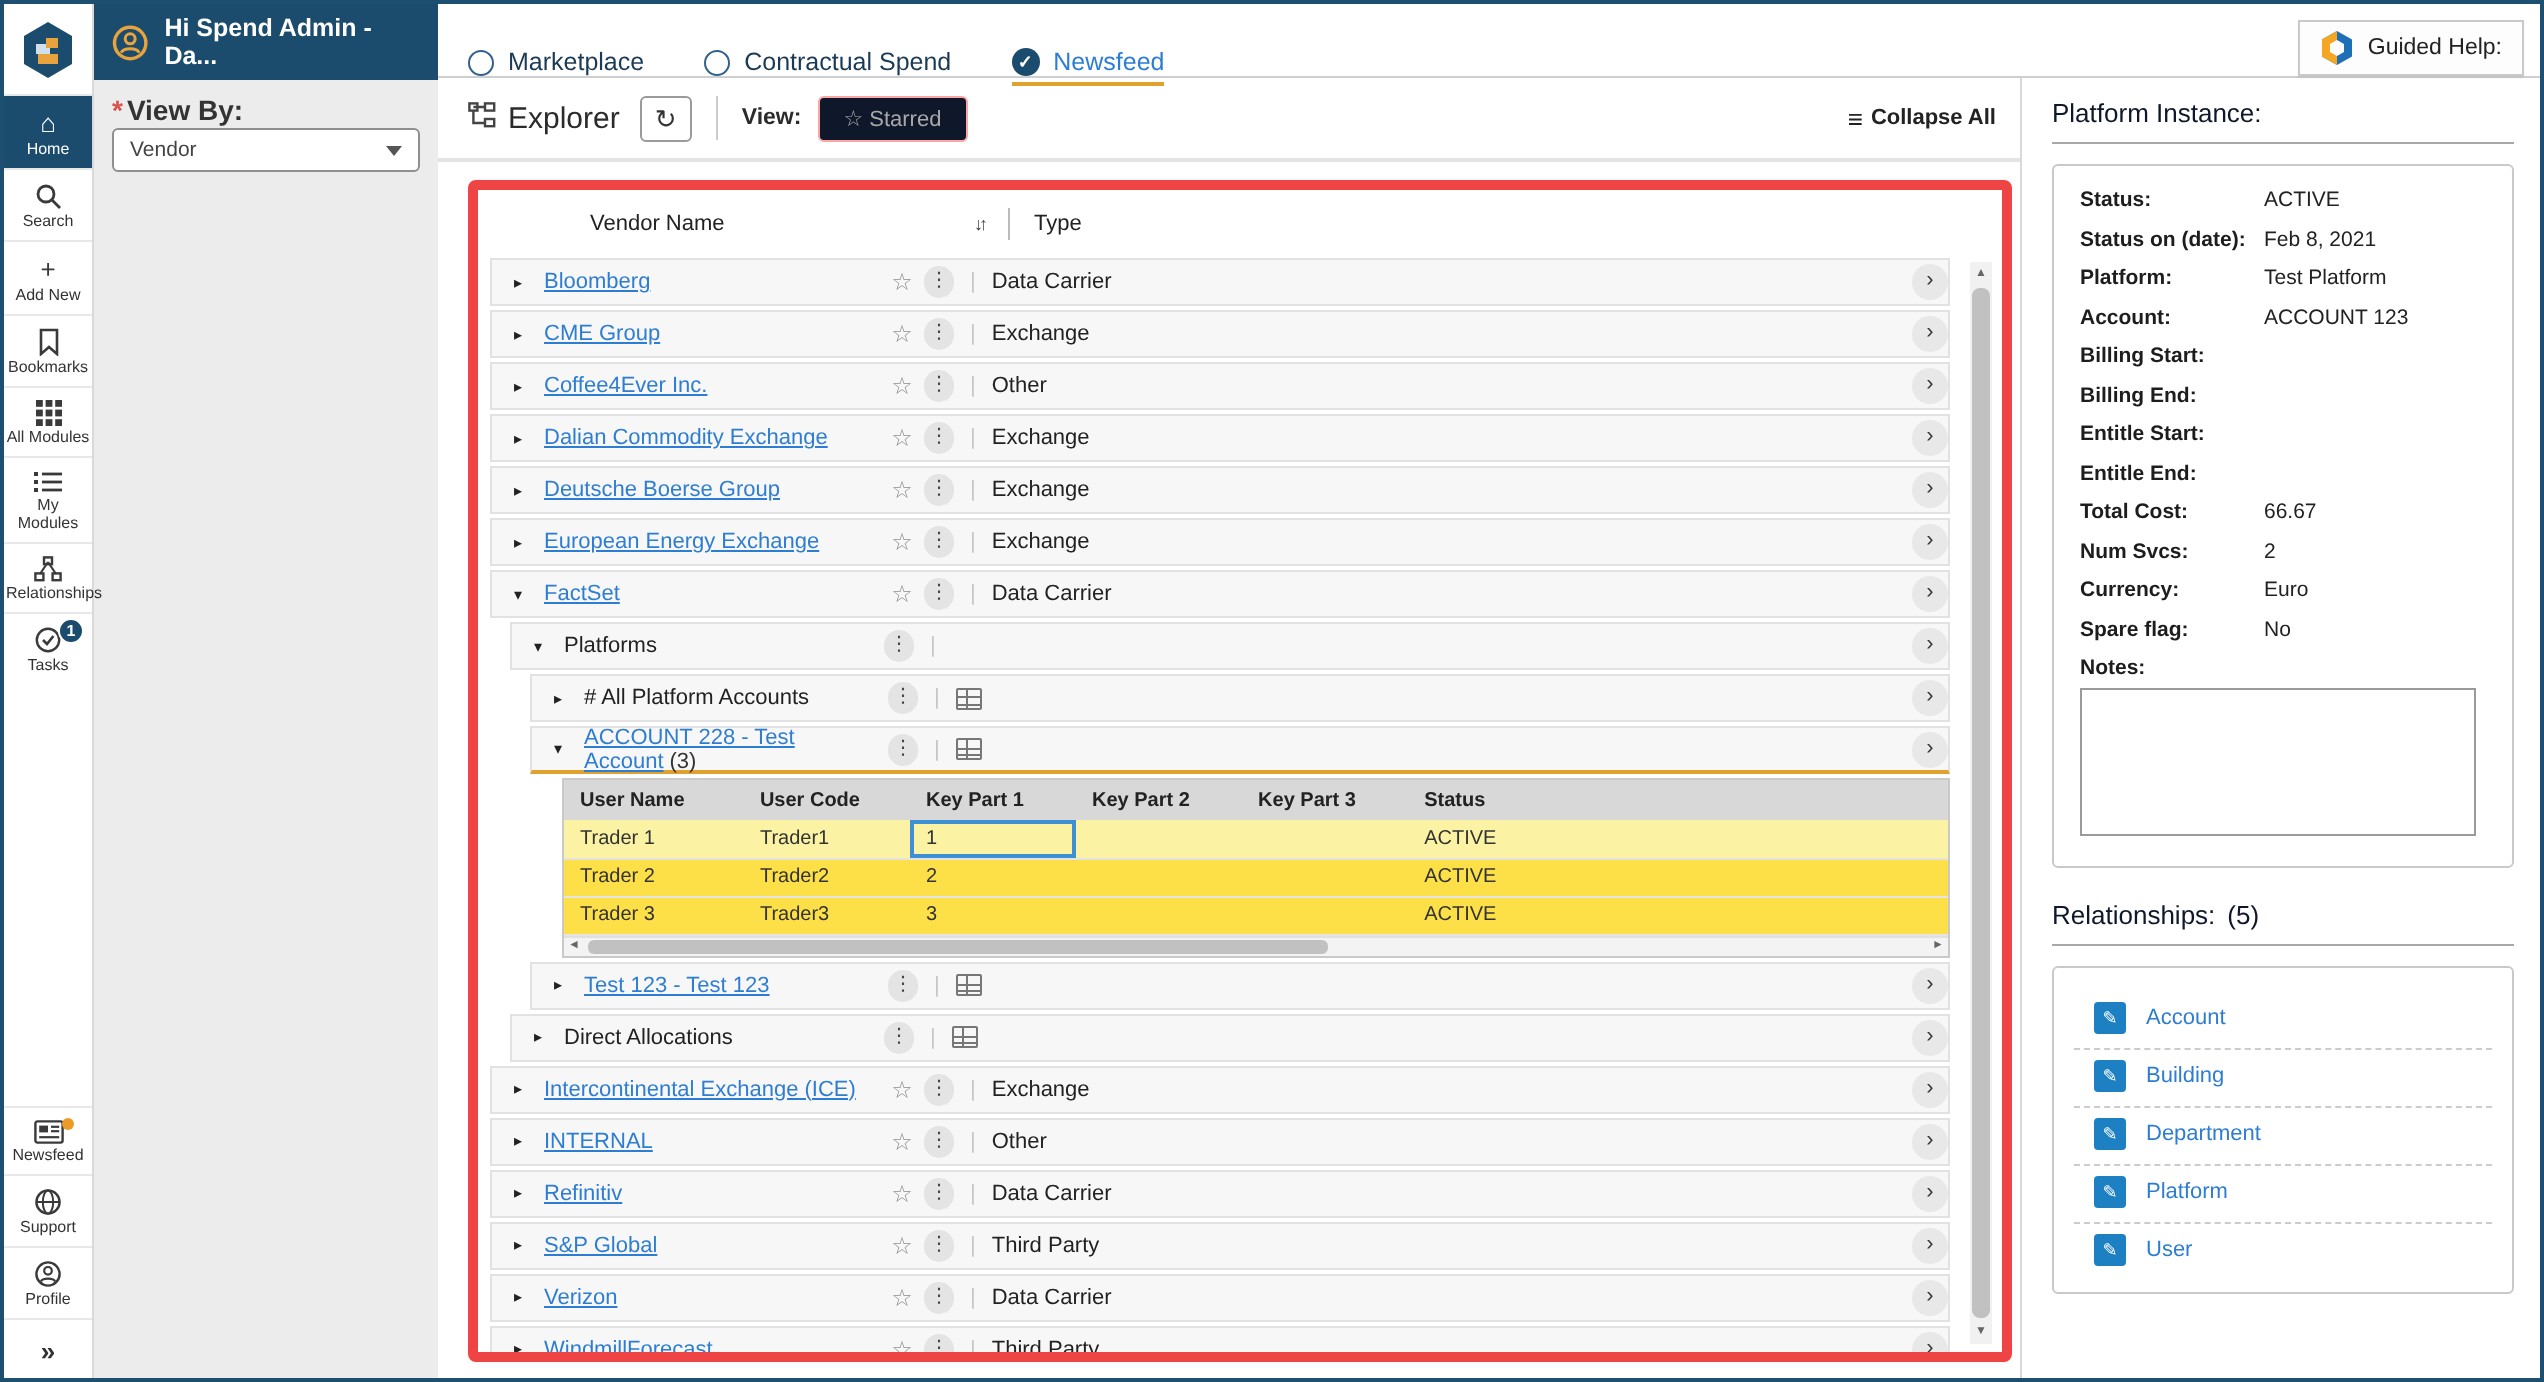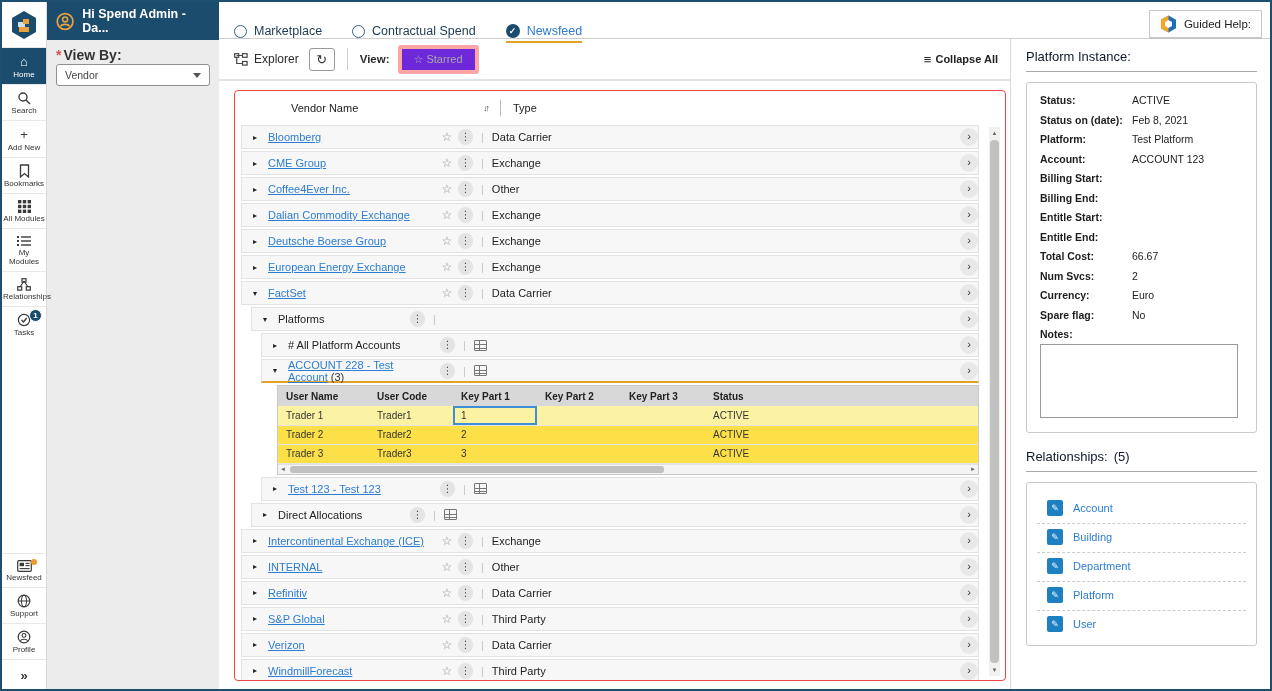--- a/index.html
+++ b/index.html
@@ -39,43 +39,43 @@
   .radio-item.selected .lbl { color:#2d7dd2; }
   .check-circle { width:14px; height:14px; border-radius:50%; background:#1b4c6d; color:#fff; font-size:9px; line-height:14px; text-align:center; font-weight:bold; }
   .sel-underline { border-bottom:2px solid #e0a22e; padding-bottom:3px; margin-bottom:-5px; }
   .guided-help { margin-left:auto; display:flex; align-items:center; gap:7px; border:1px solid #c9c9c9; background:#fdfdfd; padding:4px 10px; font-size:11.5px; color:#222; cursor:pointer; box-shadow:0 1px 1px rgba(0,0,0,.06); }
 
   .content { flex:1; display:flex; min-height:0; }
   .center { flex:1; display:flex; flex-direction:column; min-width:0; }
 
   
   .toolbar { height:42px; display:flex; align-items:center; padding:0 12px 0 15px; border-bottom:2px solid #e3e3e3; flex-shrink:0; }
-  .explorer { display:flex; align-items:center; gap:6px; font-size:12px; color:#2b2b2b; cursor:pointer; }
+  .explorer { display:flex; gap:6px; font-size:15px; color:#2b2b2b; cursor:pointer; }
   .btn-refresh { margin-left:10px; width:26px; height:23px; border:1px solid #9a9a9a; border-radius:3px; background:#fff; font-size:13px; color:#333; cursor:pointer; line-height:21px; text-align:center; }
   .vdiv { width:1px; height:22px; background:#ccc; margin:0 12px; }
   .view-label { font-size:11.5px; font-weight:bold; color:#2b2b2b; margin-right:8px; }
-  .btn-starred { border:4px solid #fca5a5; border-radius:3px; background:#6d28d9; color:#a9a9a9; font-size:11px; padding:4px 12px; cursor:default; }
+  .btn-starred { border:1px solid #fca5a5; border-radius:3px; background:#0f172a; color:#a9a9a9; font-size:11px; padding:4px 12px; cursor:default; }
   .collapse-all { margin-left:auto; display:flex; align-items:center; gap:4px; font-size:11px; font-weight:bold; color:#222; cursor:pointer; }
   .collapse-all .ric { font-size:13px; }
 
   
   .tree-wrap { flex:1; padding:9px 4px 8px 15px; min-height:0; }
-  .tree-panel { position:relative; height:100%; border:1px solid #ef4444; border-radius:4px; box-shadow:0 0 4px rgba(0,0,0,.05); overflow:hidden; background:#fff; }
+  .tree-panel { position:relative; height:100%; border:5px solid #ef4444; border-radius:4px; box-shadow:0 0 4px rgba(0,0,0,.05); overflow:hidden; background:#fff; }
   .tree-header { display:flex; align-items:center; height:34px; font-size:11px; color:#222; padding-left:56px; }
   .th-vendor { width:192px; }
   .th-sort { font-size:9px; letter-spacing:-2px; color:#444; margin-right:12px; cursor:pointer; }
   .th-div { width:1px; height:16px; background:#bbb; margin-right:12px; }
   .tree-rows { padding:0 26px 0 6px; }
   .t-row { display:flex; align-items:center; height:24px; background:#f7f7f7; border:1px solid #e2e2e2; margin-bottom:2px; font-size:11px; color:#333; }
   .t-row.lvl1 { margin-left:10px; }
   .t-row.lvl2 { margin-left:20px; }
   .t-row.sel-row { border-bottom:2px solid #e0a22e; }
   .tr-arrow { width:26px; text-align:center; font-size:8px; color:#222; cursor:pointer; flex-shrink:0; }
   .tr-name { width:168px; flex-shrink:0; }
-  .t-row.lvl1 .tr-name { width:132px; } .t-row.lvl2 .tr-name { width:152px; }
+  .t-row.lvl1 .tr-name { width:160px; } .t-row.lvl2 .tr-name { width:152px; }
   .link { color:#2d7dd2; text-decoration:underline; cursor:pointer; }
   .plain-name { color:#222; }
   .count { color:#333; margin-left:3px; }
   .tr-star { color:#8f8f8f; font-size:12px; width:22px; text-align:center; cursor:pointer; flex-shrink:0; }
   .tr-dots { width:15px; height:16px; border-radius:8px; background:#e4e4e4; color:#444; font-size:10px; line-height:15px; text-align:center; margin-right:8px; cursor:pointer; flex-shrink:0; }
   .tr-pipe { color:#c6c6c6; margin-right:8px; }
   .tr-type { color:#222; }
   .grid-ic { width:13px; height:11px; border:1px solid #777; border-radius:1px; background:
       linear-gradient(#777,#777) 0 3.5px/100% 1px no-repeat,
       linear-gradient(#777,#777) 0 7px/100% 1px no-repeat,

